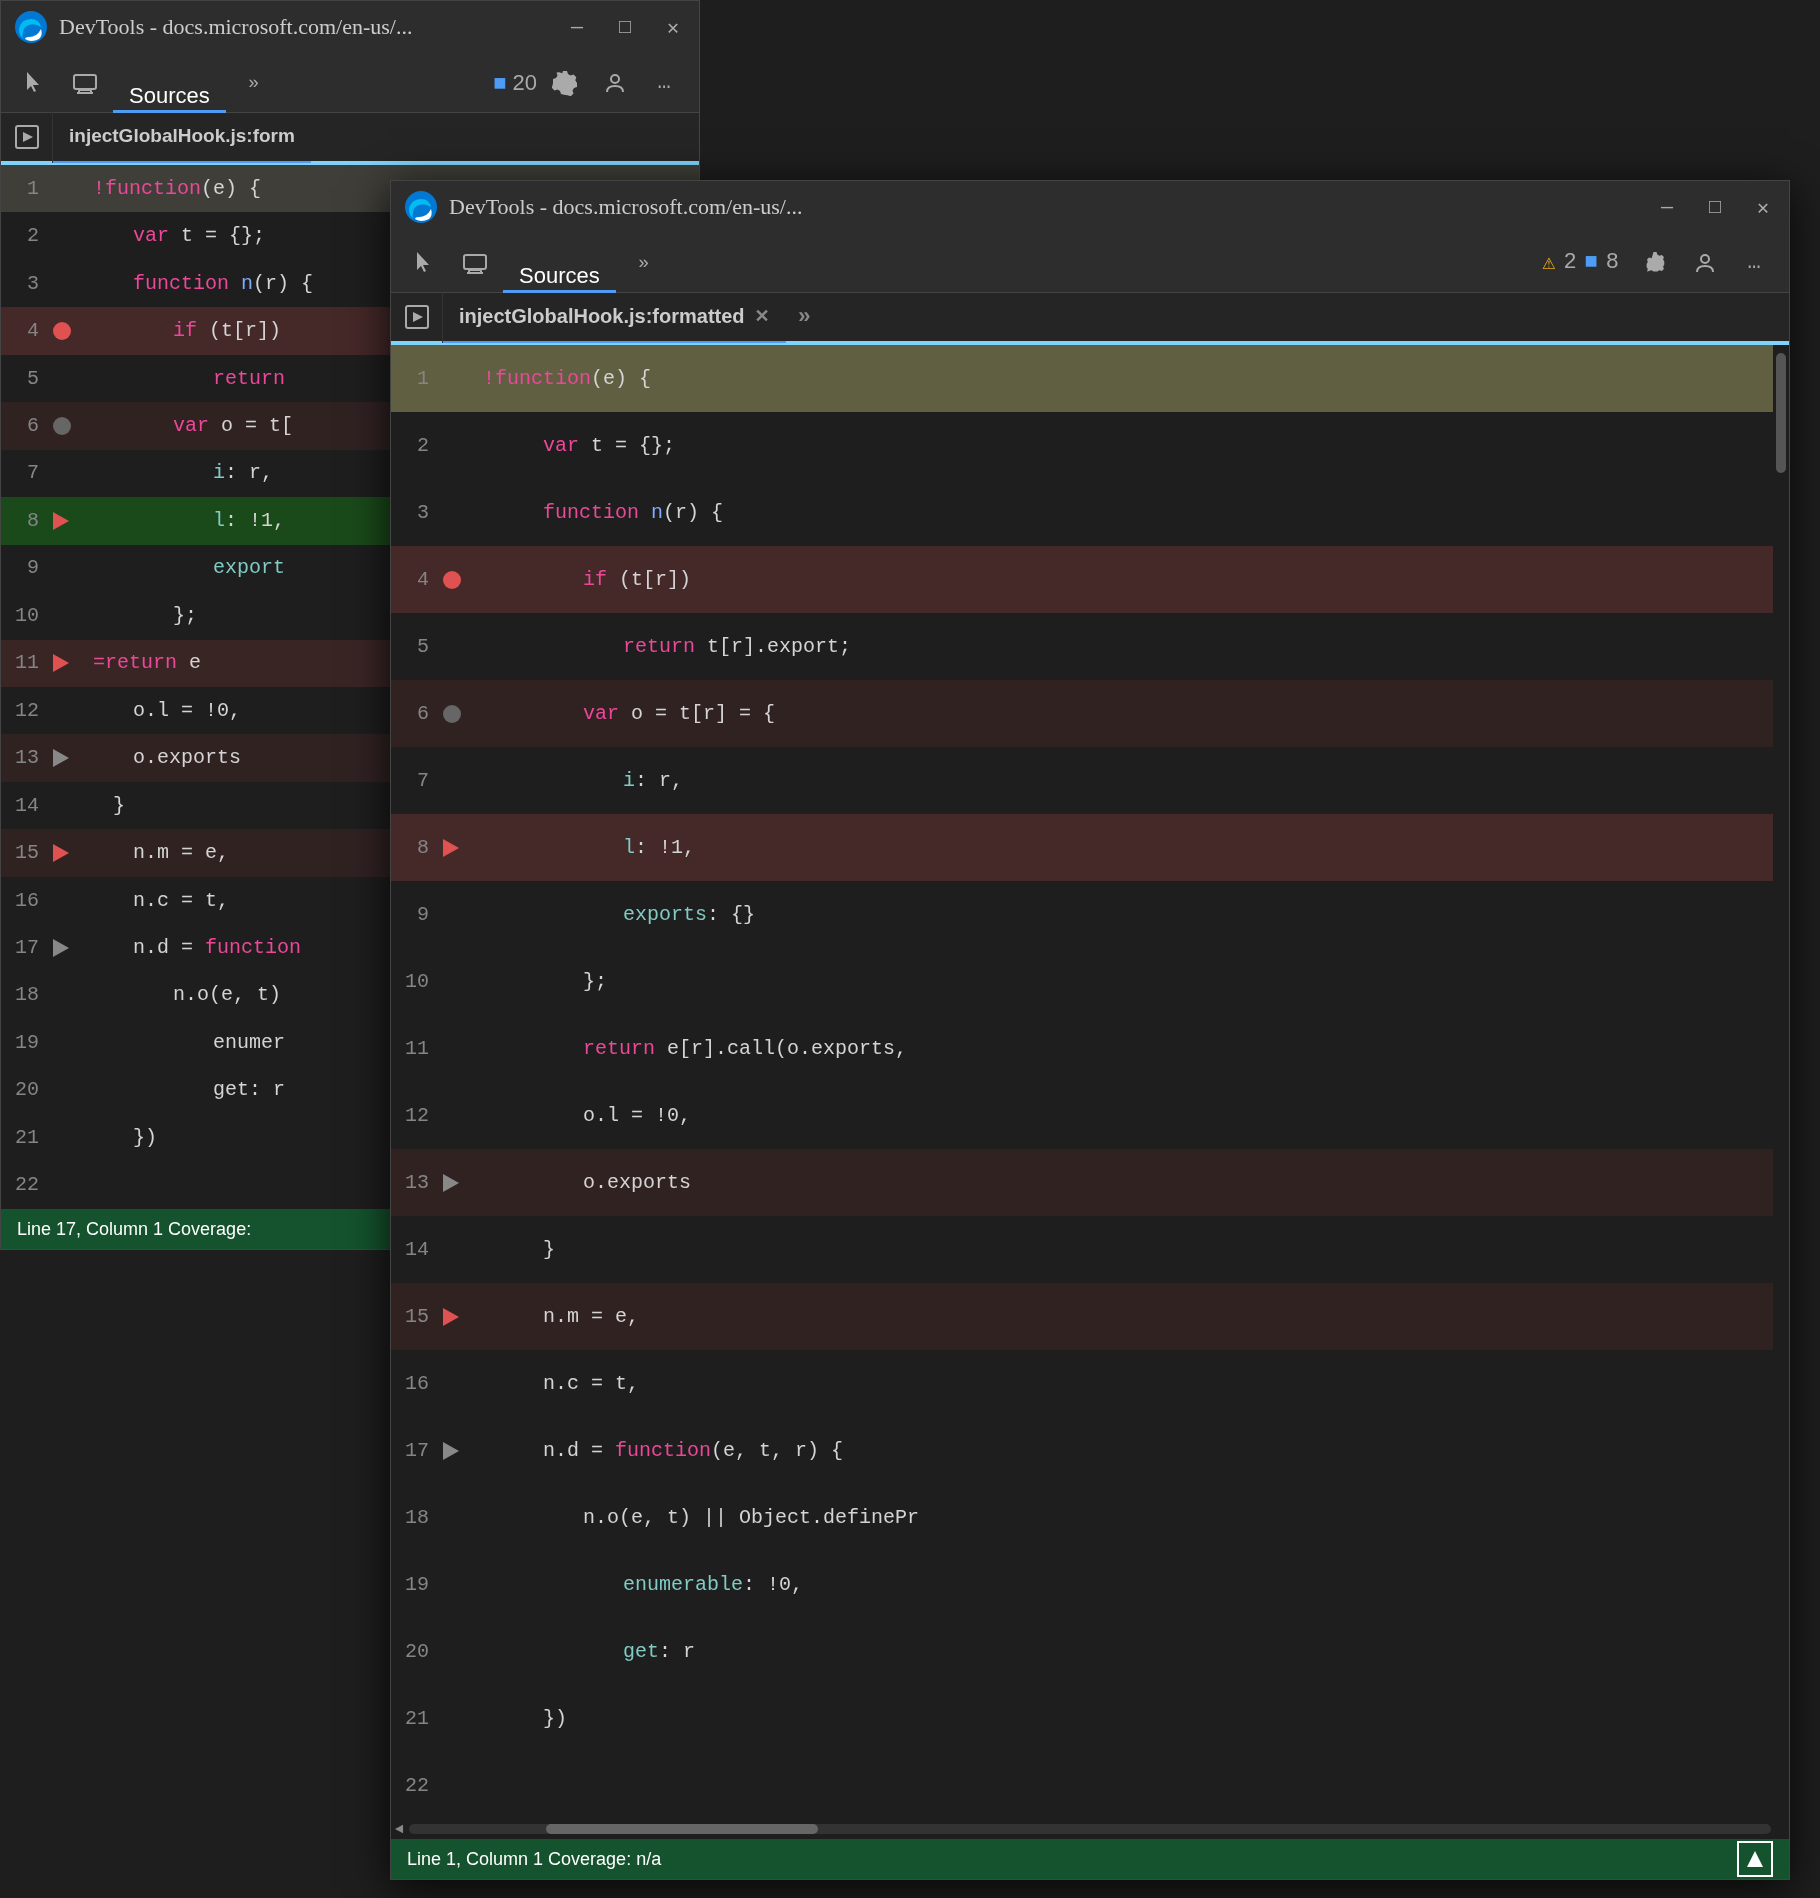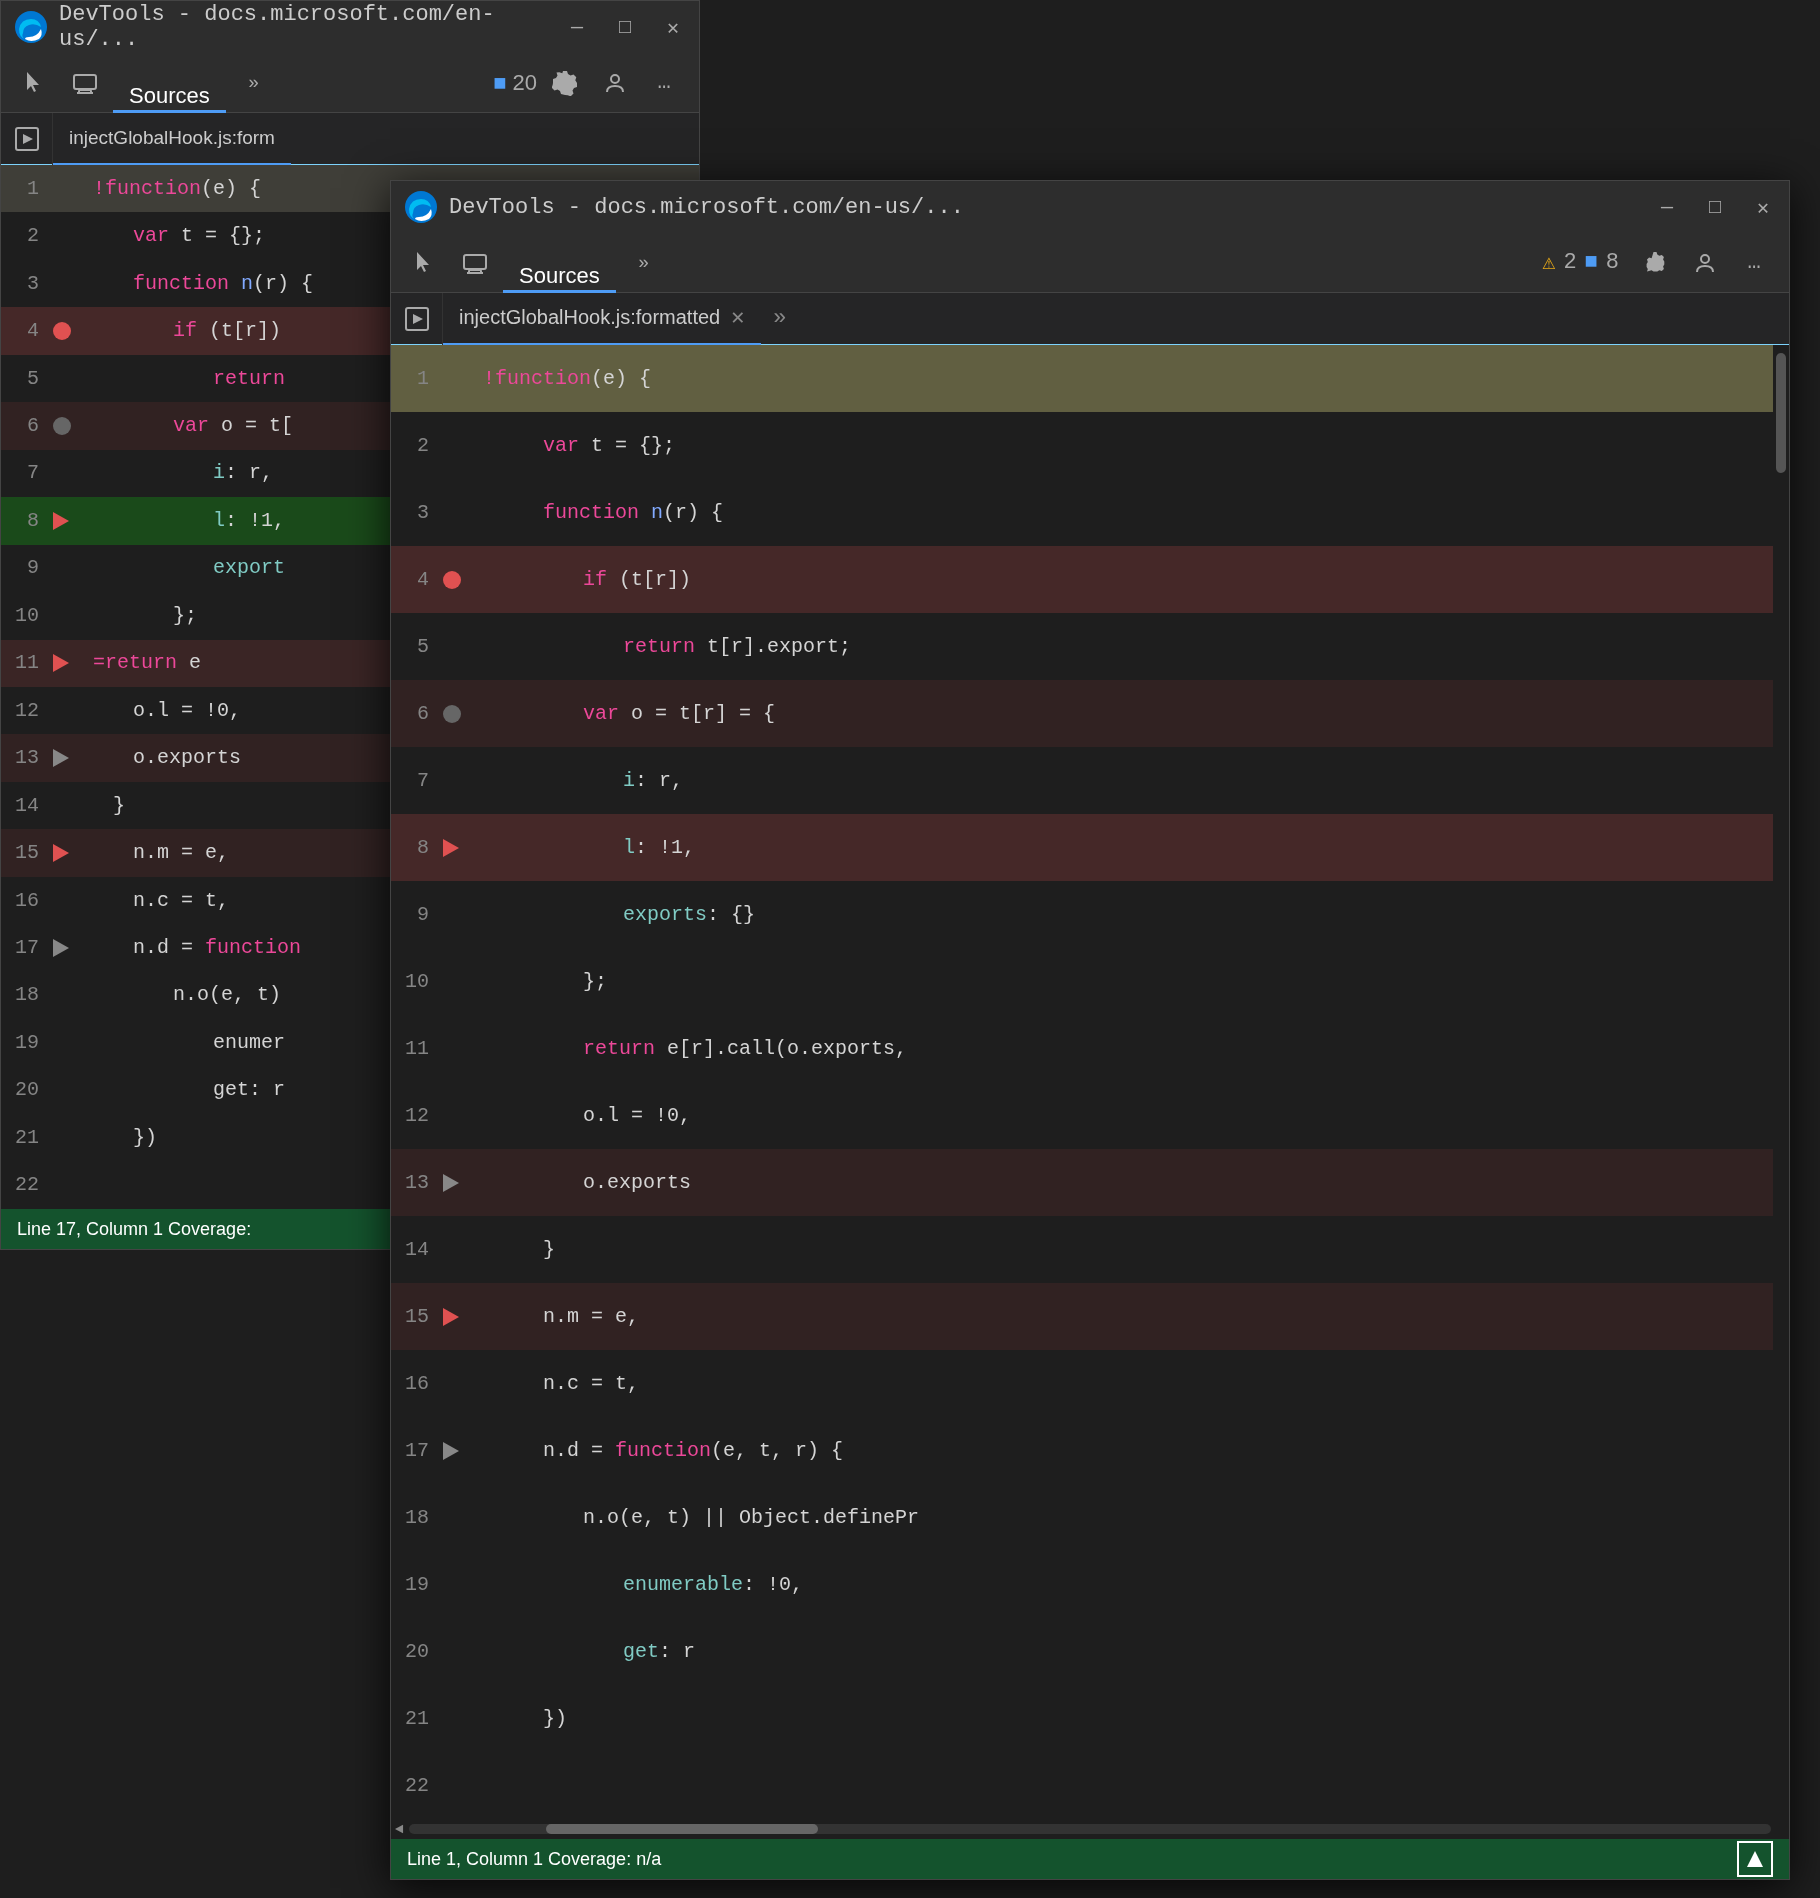--- a/index.html
+++ b/index.html
@@ -27,21 +27,21 @@
       display: flex;
       align-items: center;
       padding: 0 12px;
       gap: 10px;
       flex-shrink: 0;
     }
 
     .window-title {
       color: #ccc;
       font-size: 22px;
-      font-family: Liberation Mono, monospace;
+      font-family: Liberation Serif, serif;
       flex: 1;
     }
 
     .window-controls {
       display: flex;
       gap: 20px;
       align-items: center;
     }
 
     .win-ctrl {
@@ -120,22 +120,23 @@
       font-family: Arial, sans-serif;
     }
 
     
     .file-tab-bar {
       background: #252526;
       height: 52px;
       display: flex;
       align-items: center;
       padding: 0;
-      border-bottom: 1px solid #7dd3fc;
+      border-bottom: 4px solid #7dd3fc;
       flex-shrink: 0;
+      font-weight: bold;
     }
 
     .file-tab-icon {
       width: 52px;
       height: 52px;
       display: flex;
       align-items: center;
       justify-content: center;
       color: #aaa;
       font-size: 22px;

